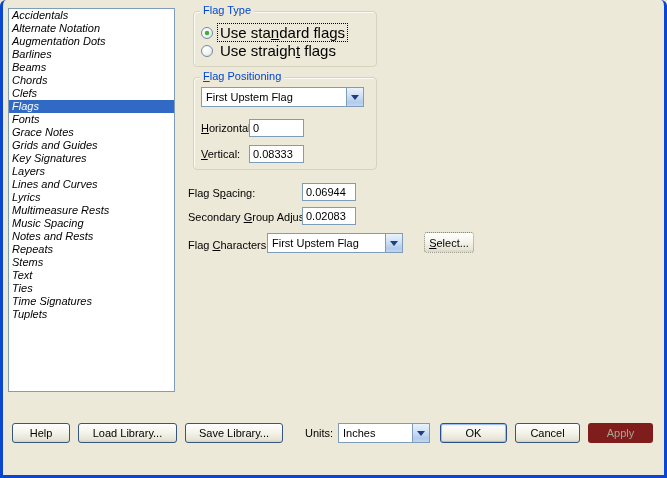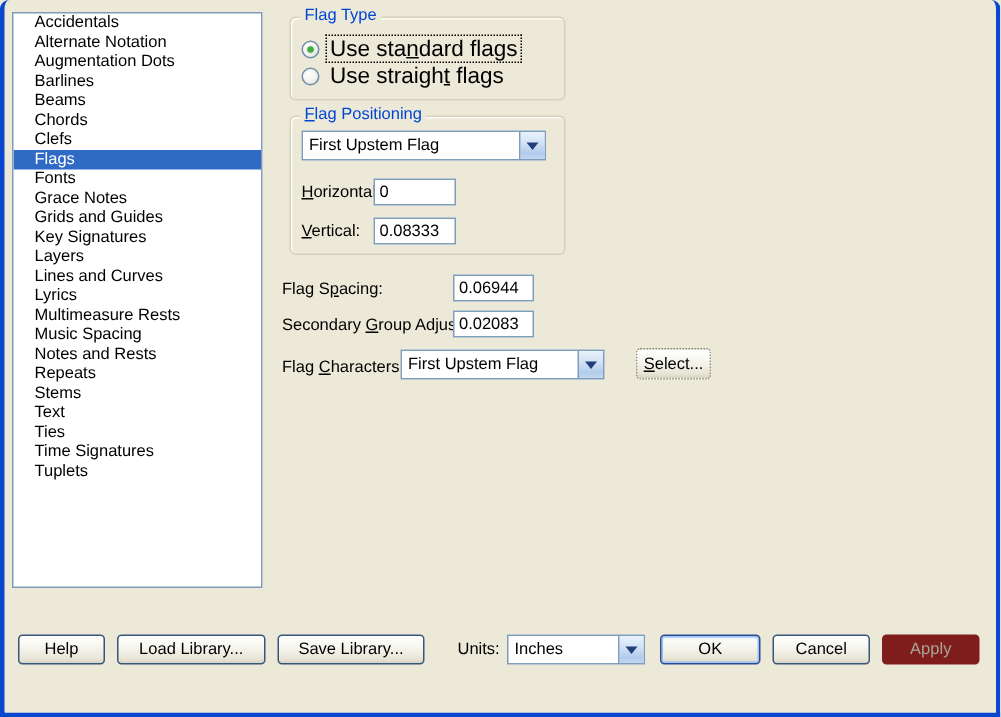--- a/index.html
+++ b/index.html
@@ -31,21 +31,21 @@
   .close-x { width:11px; height:11px; display:block; }
 
   .client { position:relative; width:661px; height:449px; }
 
   
   .listbox {
     position:absolute; left:5px; top:8px; width:167px; height:384px;
     background:#fff; border:1px solid #7F9DB9; overflow:hidden;
     font-size:11px; color:#000;
   }
-  .list-item { line-height:13px; height:13px; padding-left:14px; white-space:nowrap; cursor:default; }
+  .list-item { line-height:13px; height:13px; padding-left:3px; white-space:nowrap; cursor:default;font-style:italic; }
   .list-item.selected { background:#316AC5; color:#fff; }
 
   
   .groupbox {
     position:absolute; border:1px solid #D5D2BE; border-radius:4px;
     box-shadow:inset 1px 1px 0 #FBFAF3;
   }
   .group-caption {
     position:absolute; top:-8px; left:6px; background:#ECE9D8; padding:0 3px;
     font-size:11px; color:#0046D5; white-space:nowrap;

